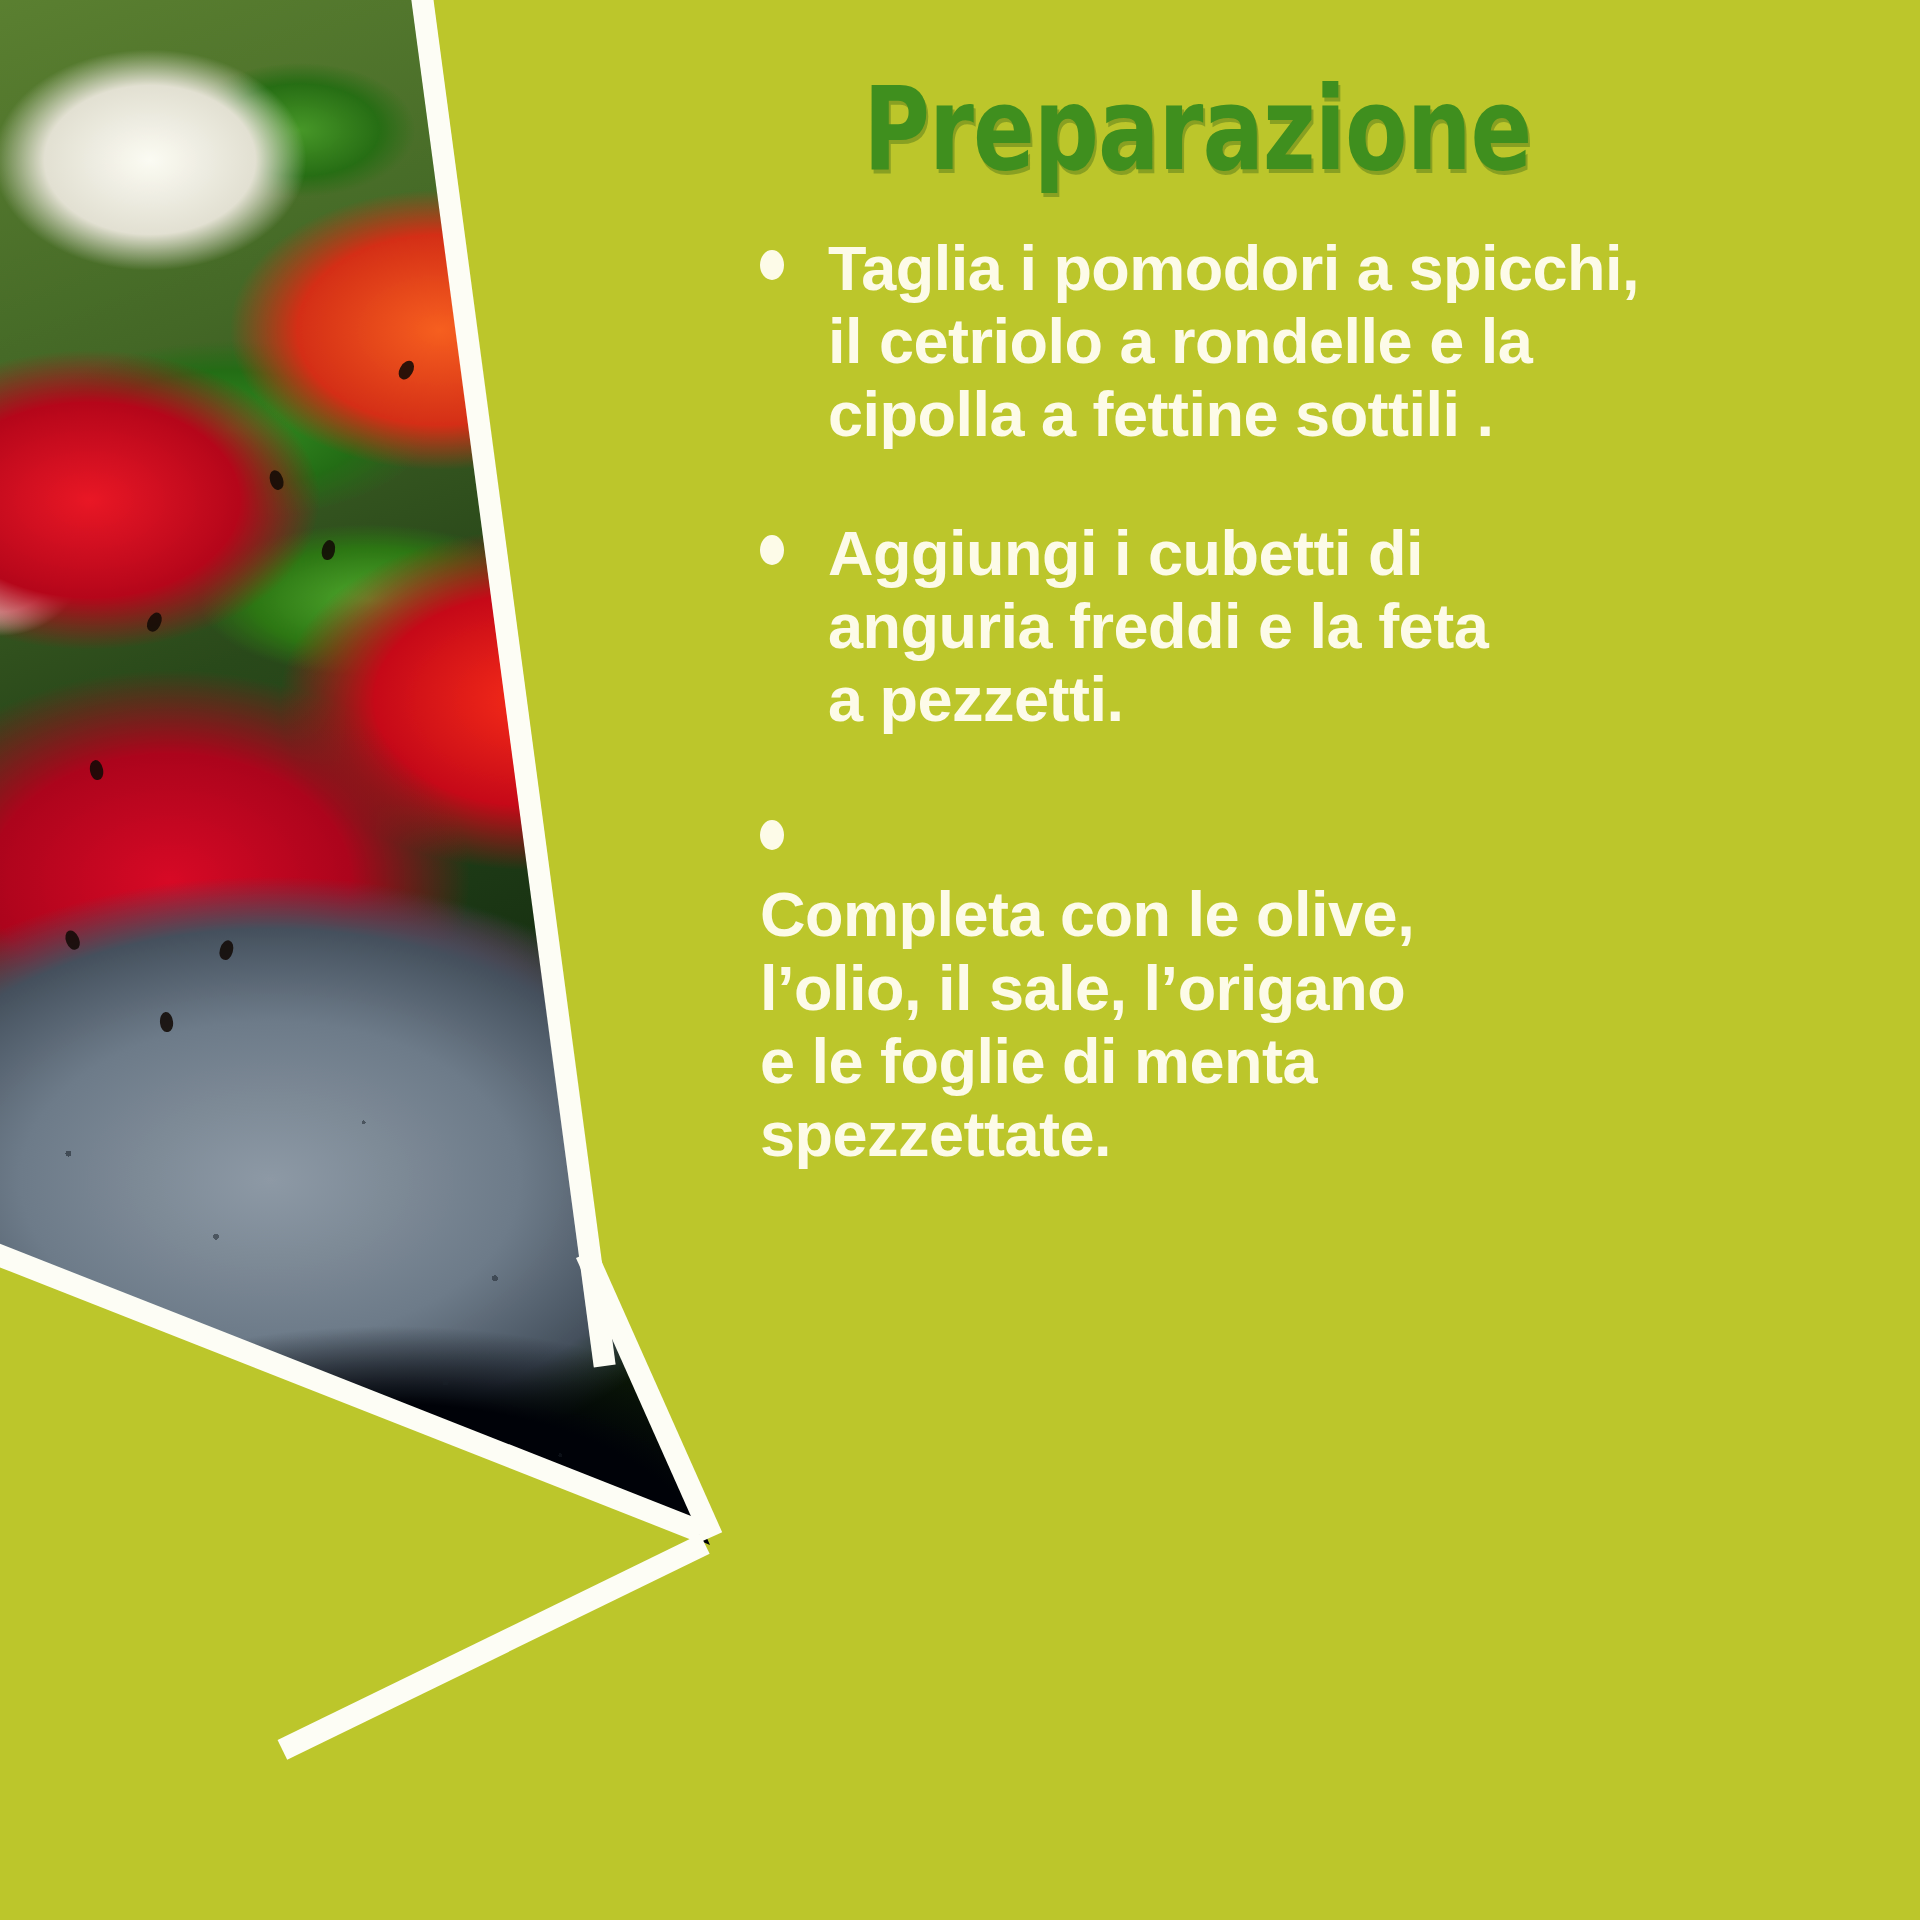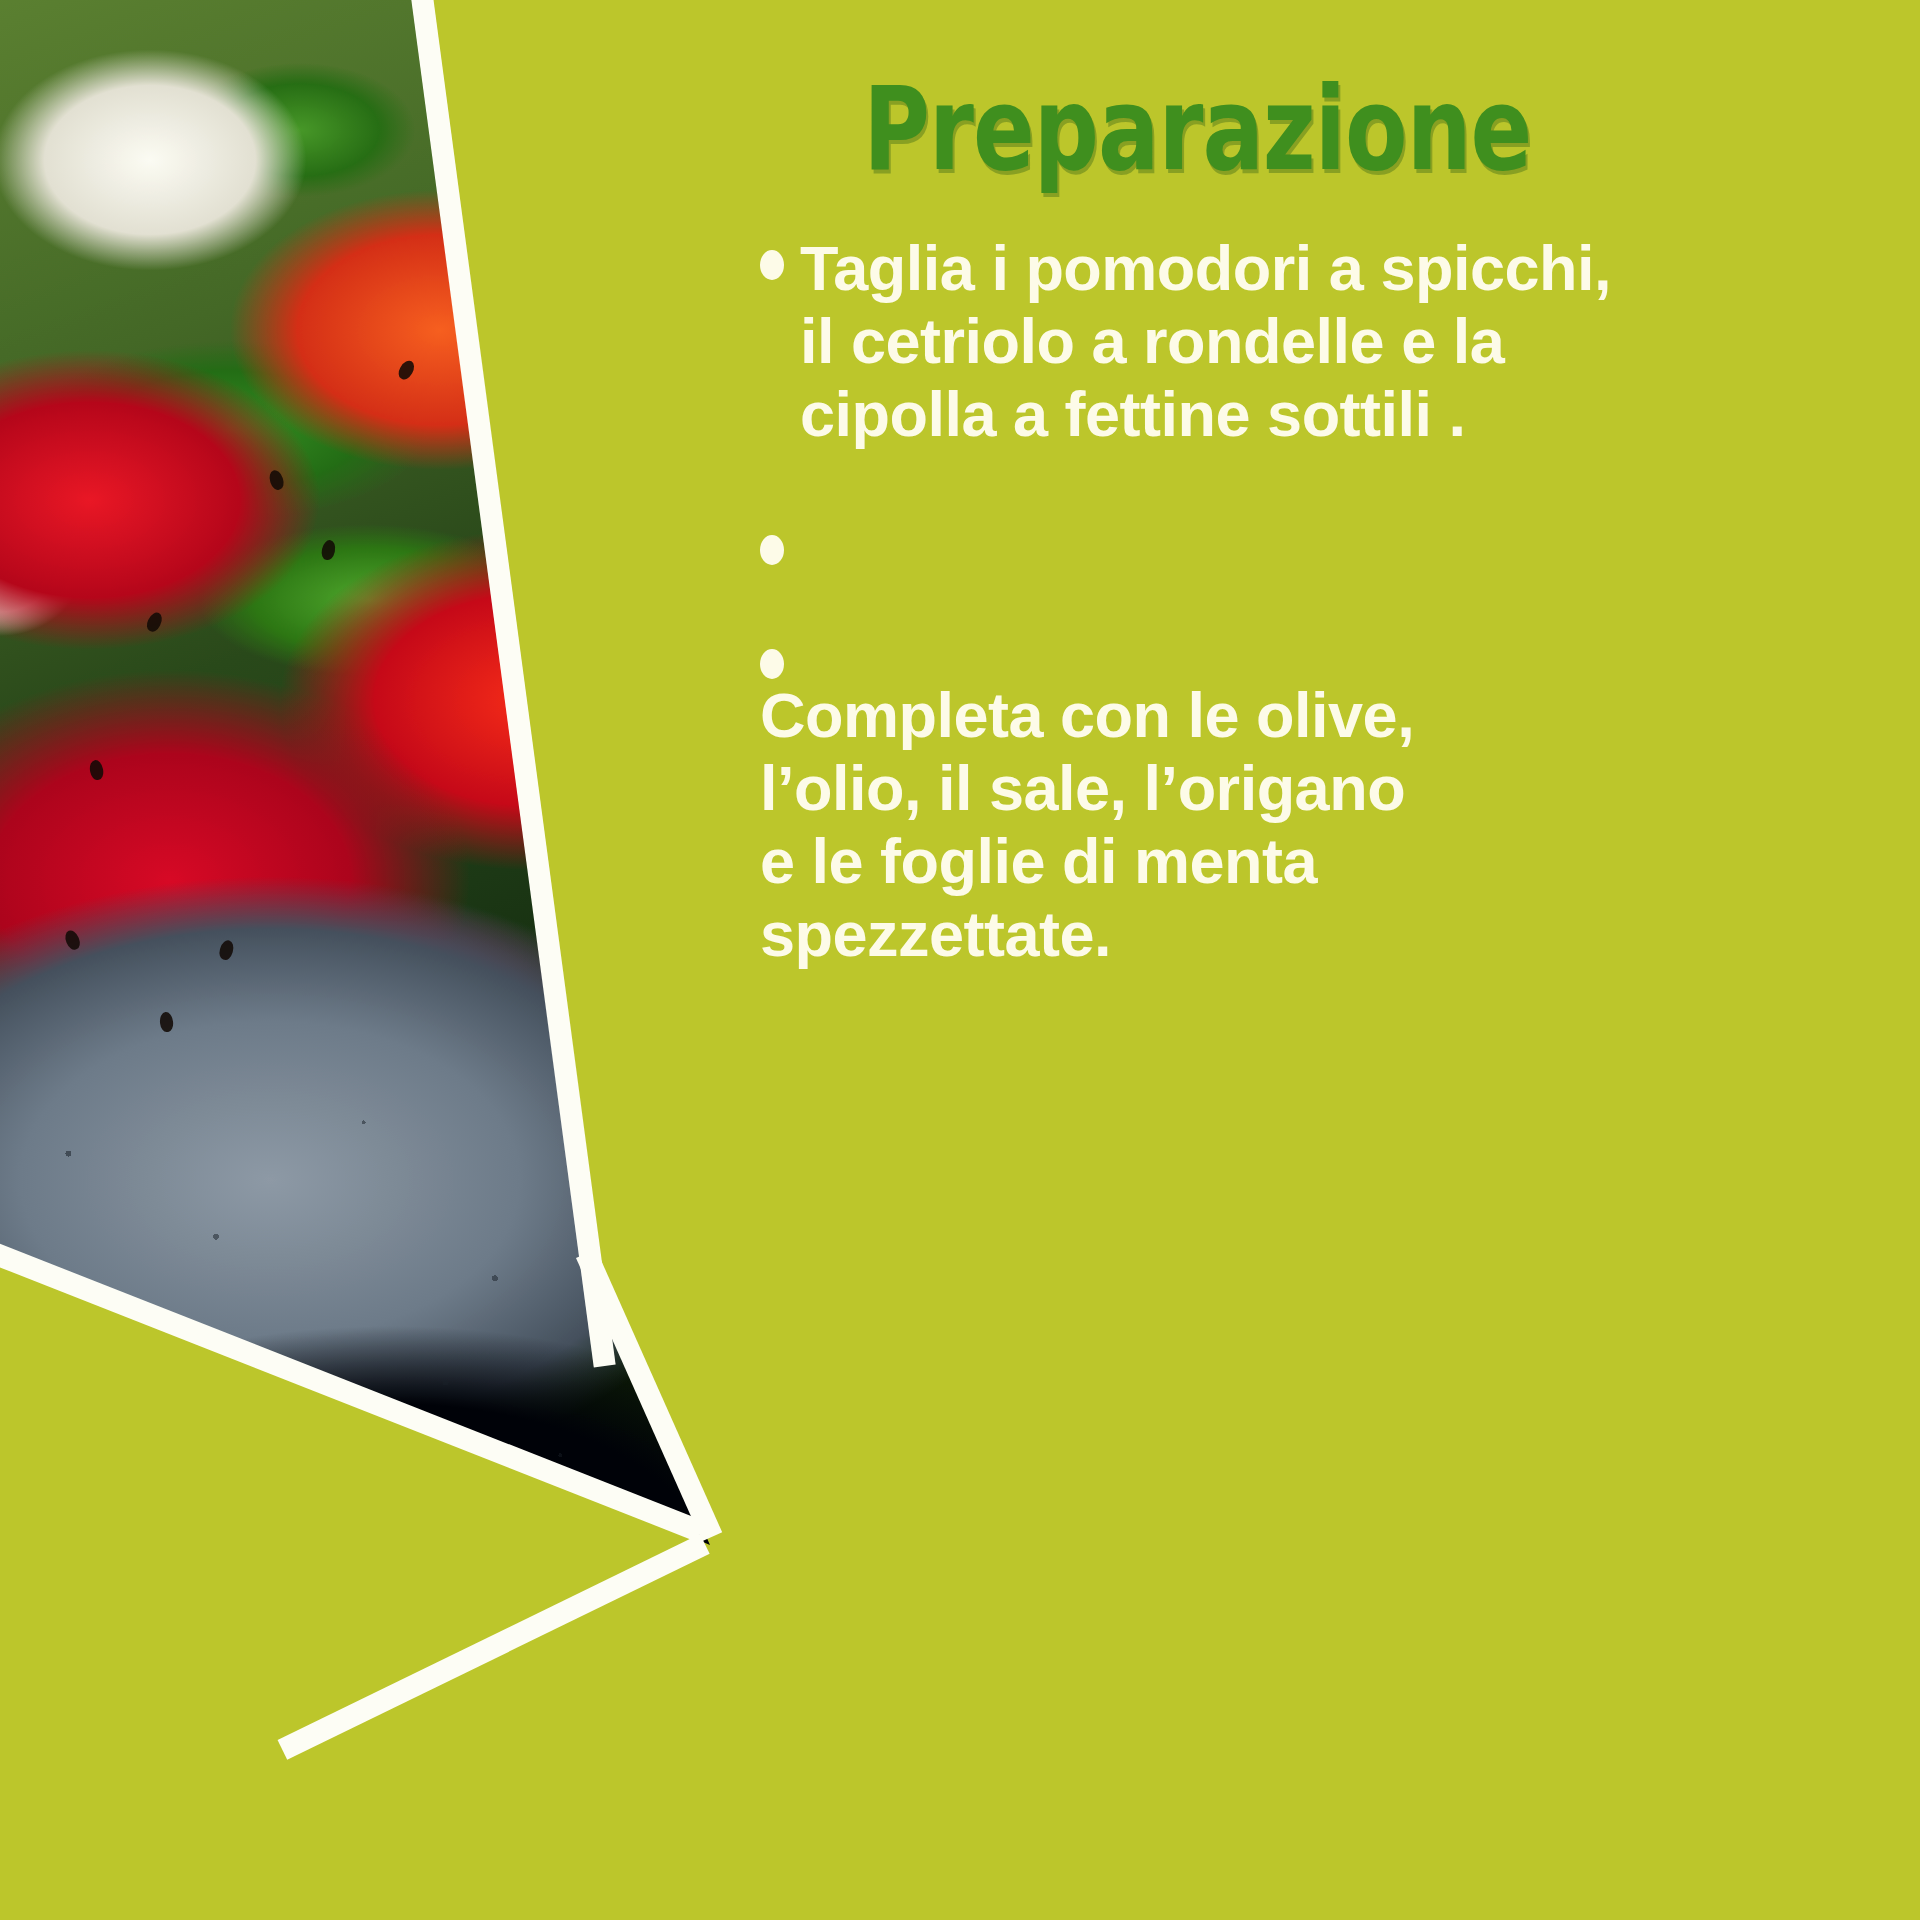--- a/index.html
+++ b/index.html
@@ -98,20 +98,21 @@
   .steps{
     position:absolute;left:0;top:228px;width:1160px;
     padding:0;margin:0;list-style:none;
   }
   .step{
     position:relative;
     display:flex;
     align-items:flex-start;
     margin:0 16px 66px 0;
     padding-left:0;
+    gap:28px;
   }
   .step:last-child{margin-bottom:0;flex-direction:column;}
   .bullet{
     flex:0 0 auto;
     width:24px;height:30px;
     margin:18px 16px 0 0;
     position:relative;
   }
   .bullet::before{
     content:"";
@@ -167,20 +168,23 @@
 
       <li class="step">
         <span class="bullet"></span>
         <span class="step-text">Taglia i pomodori a spicchi,
 il cetriolo a rondelle e la
 cipolla a fettine sottili .</span>
       </li>
 
       <li class="step">
         <span class="bullet"></span>
+        <span class="step-text">Aggiungi i cubetti di
+anguria freddi e la feta
+a pezzetti.</span>
       </li>
 
       <li class="step">
         <span class="bullet"></span>
         <span class="step-text">Completa con le olive,
 l’olio, il sale, l’origano
 e le foglie di menta
 spezzettate.</span>
       </li>
 

